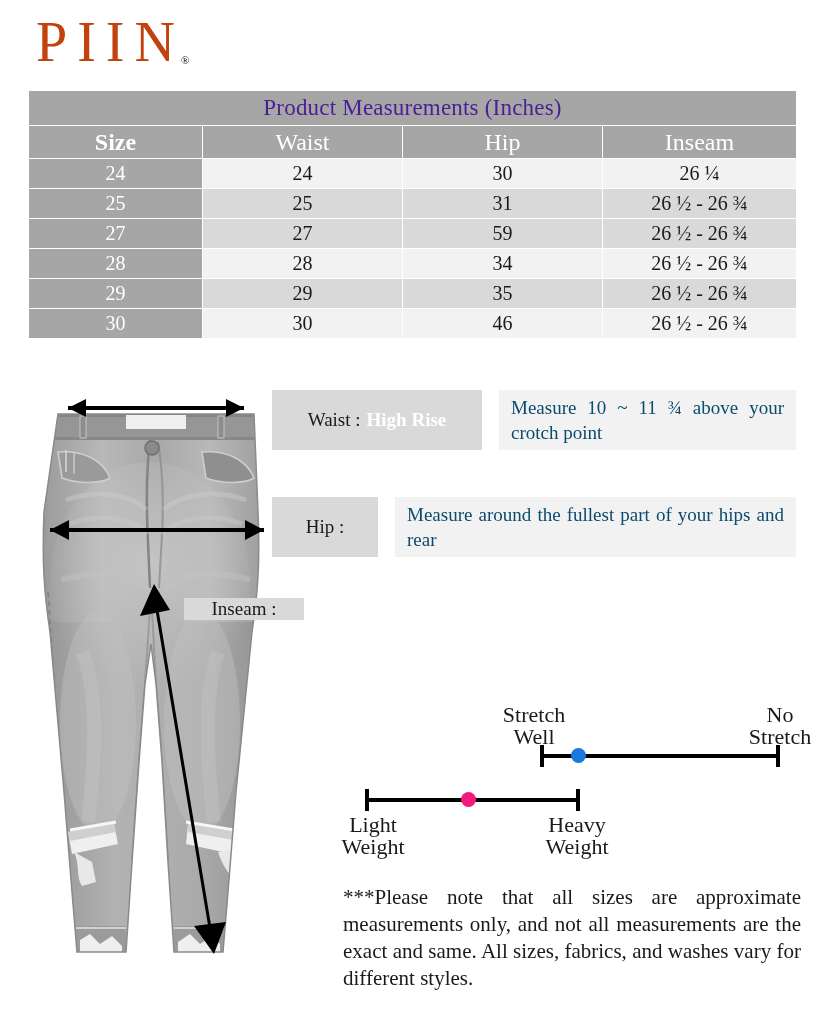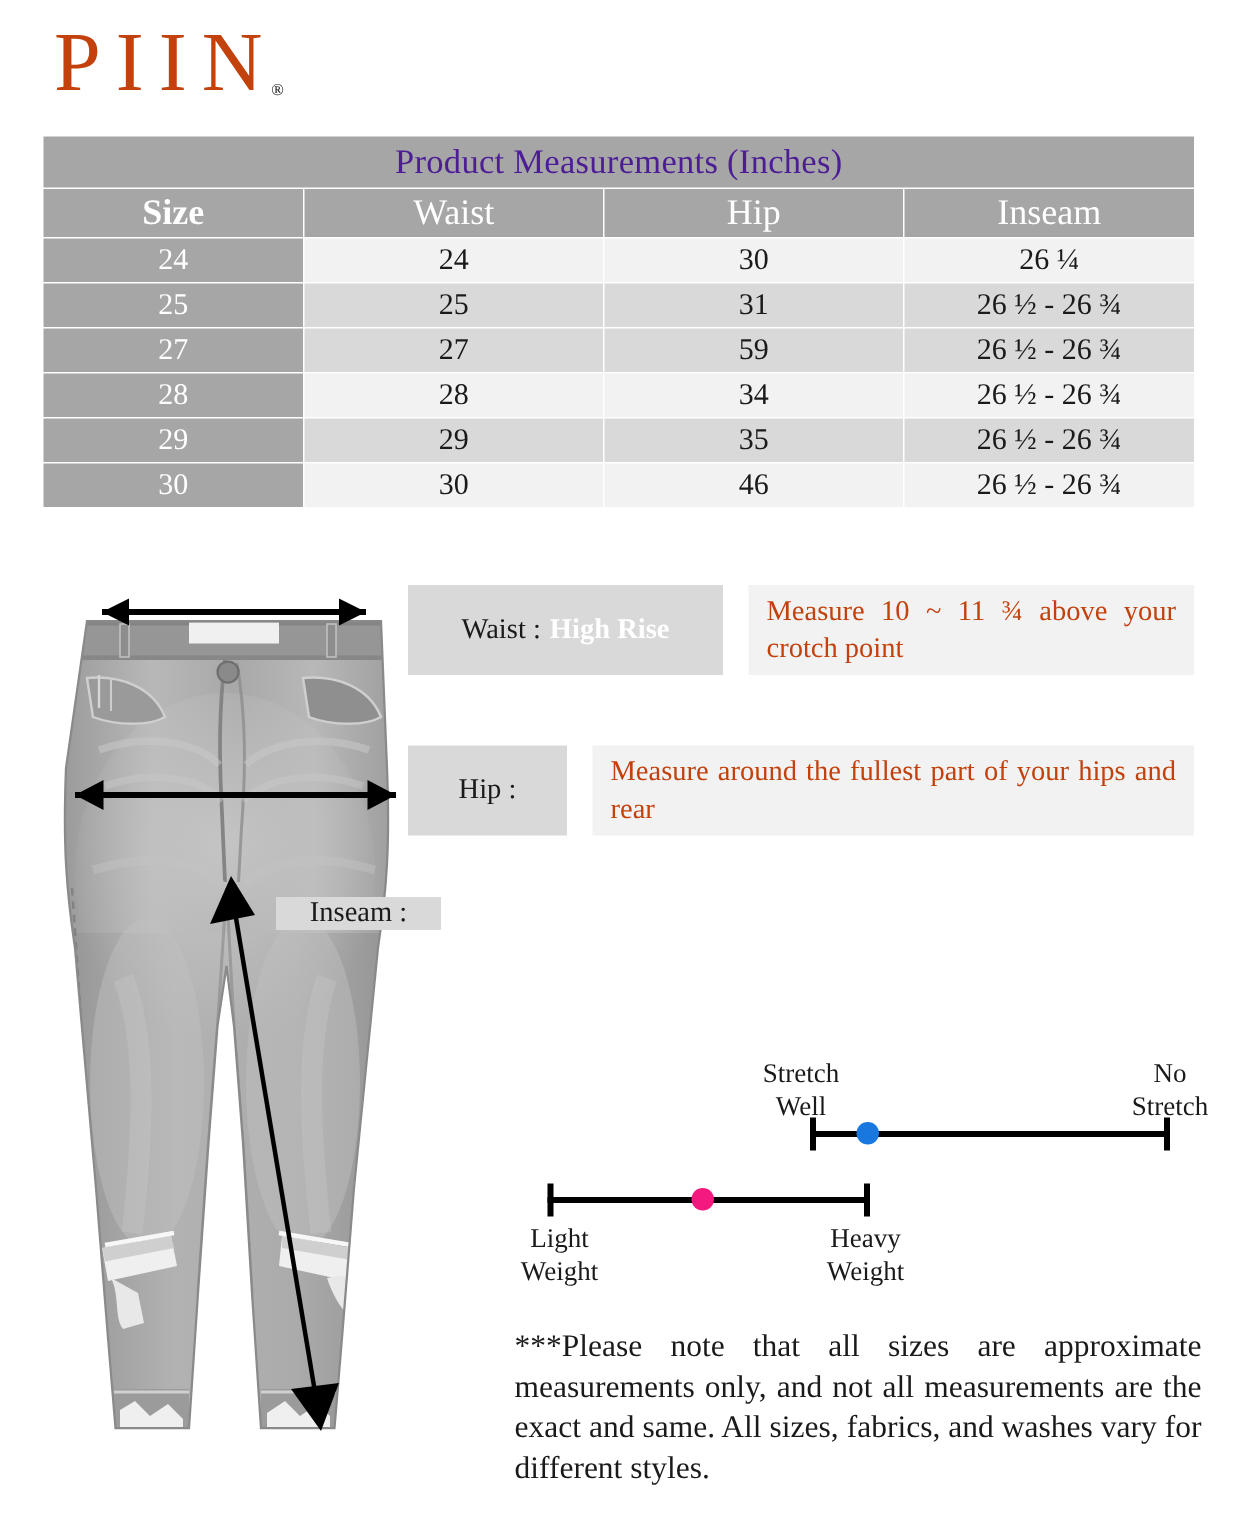--- a/index.html
+++ b/index.html
@@ -120,33 +120,33 @@
   }
   .instr .label .accent {
     color: #ffffff;
     font-weight: bold;
     margin-left: 6px;
   }
   .instr .desc {
     background: #f2f2f2;
     font-size: 19px;
     line-height: 25px;
-    color: #c2410c;
+    color: #0c4a6e;
     padding: 5px 12px 5px 12px;
     box-sizing: border-box;
     text-align: justify;
     flex: 1;
   }
 
   #instr-waist  { left: 272px; top: 390px; width: 524px; }
   #instr-waist .label { width: 210px; }
   #instr-hip    { left: 272px; top: 497px; width: 524px; }
   #instr-hip .label { width: 106px; }
   #instr-inseam { left: 184px; top: 598px; width: 612px; }
-  #instr-inseam .label { width: 110px; text-align: right; }
+  #instr-inseam .label { width: 120px; text-align: right; }
 
   
   #sliders { position: absolute; left: 330px; top: 688px; width: 480px; height: 170px; }
   .slider { position: absolute; }
   .slider .bar {
     position: absolute;
     height: 4px;
     background: #000;
     top: 0;
   }
@@ -159,21 +159,21 @@
   }
   .slider .dot {
     position: absolute;
     width: 15px;
     height: 15px;
     border-radius: 50%;
     top: -6px;
   }
   .slider .endlabel {
     position: absolute;
-    font-size: 18px;
+    font-size: 22px;
     line-height: 22px;
     color: #1a1a1a;
     white-space: nowrap;
     text-align: center;
     width: 120px;
   }
 
   #slider-stretch { left: 210px; top: 66px; width: 240px; }
   #slider-weight  { left: 35px; top: 110px; width: 215px; }
 

